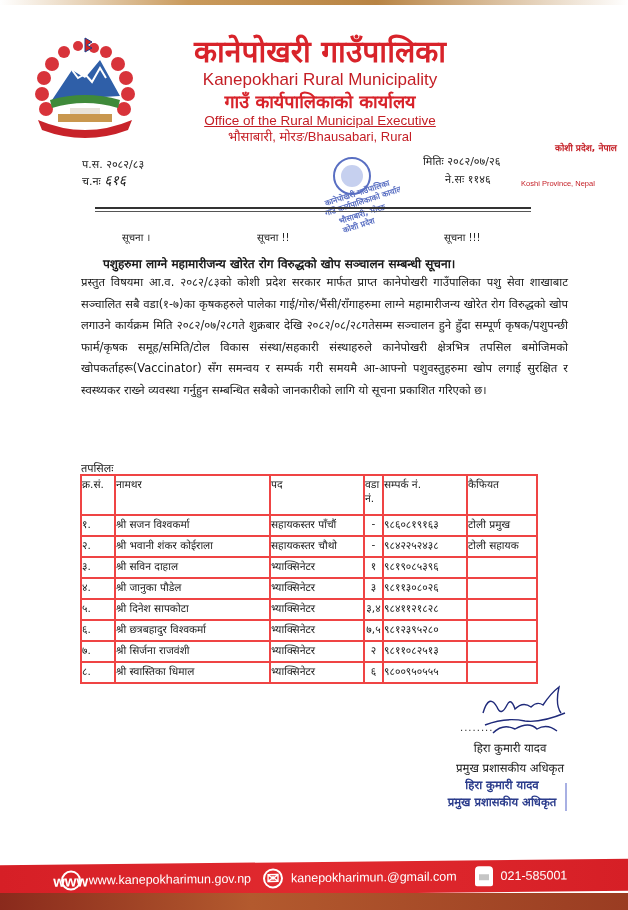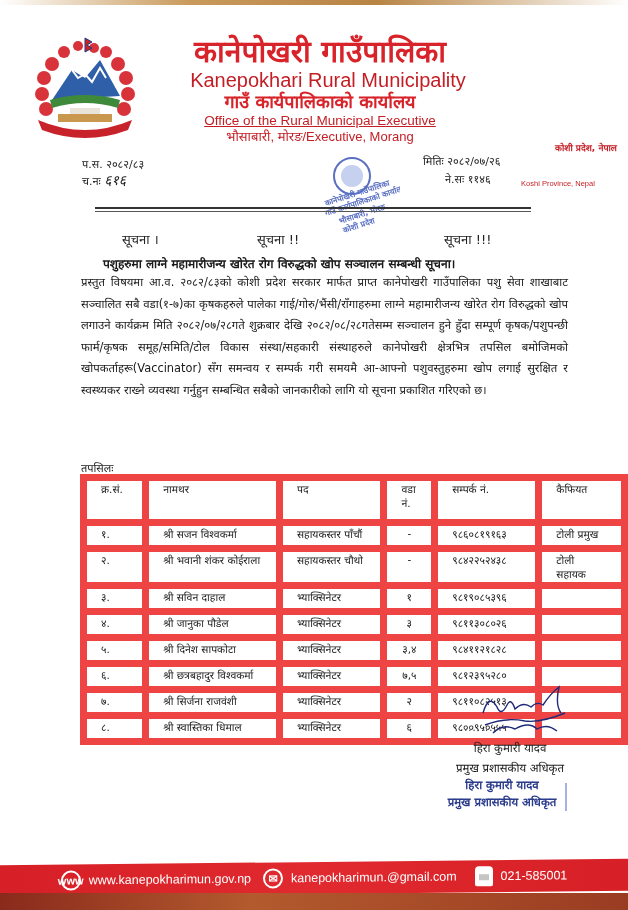--- a/index.html
+++ b/index.html
@@ -12,22 +12,22 @@
   .topband {
     position: absolute; left: 0; top: 0; width: 628px; height: 5px;
     background: linear-gradient(90deg,#ffffff 0%,#c99a5c 30%,#b88444 60%,#ffffff 100%);
   }
   .emblem { position: absolute; left: 30px; top: 34px; width: 110px; height: 108px; }
   .title-np {
     position: absolute; left: 160px; top: 34px; width: 320px; text-align: center;
     color: #d8232a; font-weight: bold; font-size: 30px; line-height: 36px;
   }
   .title-en {
-    position: absolute; left: 168px; top: 70px; width: 320px; text-align: center;
-    color: #c41e25; font-size: 20px; line-height: 20px;
+    position: absolute; left: 160px; top: 70px; width: 320px; text-align: center;
+    color: #c41e25; font-size: 17px; line-height: 20px;
     font-family: "Liberation Sans", sans-serif;
   }
   .office-np {
     position: absolute; left: 160px; top: 91px; width: 320px; text-align: center;
     color: #d8232a; font-weight: bold; font-size: 18px; line-height: 22px;
   }
   .office-en {
     position: absolute; left: 160px; top: 113px; width: 320px; text-align: center;
     color: #c41e25; font-size: 13.5px; line-height: 16px;
     font-family: "Liberation Sans", sans-serif;
@@ -49,37 +49,37 @@
     margin-top: 48px;
   }
   .refline { position: absolute; font-size: 11px; line-height: 14px; color: #222; }
   .handnum { font-family: Liberation Mono, monospace; font-size: 14px; font-style: italic; }
   .rule1 { position: absolute; left: 95px; top: 207px; width: 436px; height: 2px; background: #333; }
   .rule2 { position: absolute; left: 95px; top: 211px; width: 436px; height: 1px; background: #555; }
   .stamp {
     position: absolute; left: 318px; top: 152px; width: 82px; height: 82px;
     opacity: 0.85;
   }
-  .suchana { position: absolute; top: 230px; font-size: 13px; color: #222; }
+  .suchana { position: absolute; top: 230px; font-size: 10px; color: #222; }
   .subject {
     position: absolute; left: 103px; top: 256px; width: 470px;
     font-size: 12px; line-height: 16px; color: #1a1a1a; font-weight: bold;
   }
   .body-para {
     position: absolute; left: 81px; top: 272px; width: 487px;
     font-size: 11.4px; line-height: 21.5px; color: #1a1a1a; text-align: justify;
     text-align-last: left;
   }
   .tapsil { position: absolute; left: 81px; top: 460px; font-size: 11px; color: #1a1a1a; }
   table.roster {
     position: absolute; left: 80px; top: 474px;
     border-collapse: collapse; font-size: 10.5px; color: #1a1a1a;
   }
   table.roster th, table.roster td {
-    border: 7px solid #ef4444; padding: 1px 14px; height: 17px; text-align: left;
+    border: 2px solid #ef4444; padding: 1px 0; height: 17px; text-align: left;
     font-weight: normal; vertical-align: top;
   }
   table.roster th { height: 36px; }
   table.roster td.c { text-align: center; }
   .sig {
     position: absolute; left: 475px; top: 683px; width: 100px; height: 60px;
   }
   .sig-dots { position: absolute; left: 460px; top: 722px; font-size: 10px; color: #333; letter-spacing: 1px; }
   .signame { position: absolute; left: 455px; top: 740px; width: 110px; text-align: center; font-size: 11.5px; color: #1a1a1a; }
   .sigtitle { position: absolute; left: 430px; top: 760px; width: 160px; text-align: center; font-size: 11.5px; color: #1a1a1a; }
@@ -96,21 +96,21 @@
     color: #ffffff; font-size: 12.5px;
     font-family: "Liberation Sans", sans-serif;
   }
   .footer-bottom {
     position: absolute; left: 0; top: 893px; width: 628px; height: 17px;
     background: linear-gradient(90deg,#8a2a1c,#b35a2e 40%,#9a3c22 100%);
   }
   .f-icon {
     width: 20px; height: 20px; border-radius: 50%; border: 2px solid #fff;
     display: inline-flex; align-items: center; justify-content: center;
-    font-size: 11px; font-weight: bold; box-sizing: border-box;
+    font-size: 15px; font-weight: bold; box-sizing: border-box;
   }
   .f-phone {
     width: 18px; height: 20px; background: #fff; border-radius: 4px 4px 2px 2px;
     display: inline-block; position: relative;
   }
   .f-phone::after {
     content: ""; position: absolute; left: 4px; top: 8px; width: 10px; height: 6px;
     background: #c5c5c5;
   }
 </style>
@@ -140,21 +140,21 @@
   <path d="M20 66 Q55 56 90 66 L88 74 Q55 64 22 74 Z" fill="#3f8a3a"></path>
   <rect x="40" y="74" width="30" height="12" fill="#e8e2d8"></rect>
   <rect x="28" y="80" width="54" height="8" fill="#c9974e"></rect>
   <path d="M8 86 Q55 106 102 86 L98 96 Q55 112 12 96 Z" fill="#c8232a"></path>
 </svg>
 
 <div class="title-np">कानेपोखरी गाउँपालिका</div>
 <div class="title-en">Kanepokhari Rural Municipality</div>
 <div class="office-np">गाउँ कार्यपालिकाको कार्यालय</div>
 <div class="office-en">Office of the Rural Municipal Executive</div>
-<div class="addr">भौसाबारी, मोरङ/Executive, Morang</div>
+<div class="addr">भौसाबारी, मोरङ/Bhausabari, Rural</div>
 <div class="prov-np">कोशी प्रदेश, नेपाल</div>
 <div class="prov-en">Koshi Province, Nepal</div>
 
 <div class="refline" style="left:82px; top:158px;">प.स. २०८२/८३</div>
 <div class="refline" style="left:82px; top:174px;">
   <span>च.नः</span>
   <span class="handnum">६१६</span>
 </div>
 <div class="refline" style="left:423px; top:155px;">मितिः २०८२/०७/२६</div>
 <div class="refline" style="left:445px; top:173px;text-align:right;">ने.सः ११४६</div>

